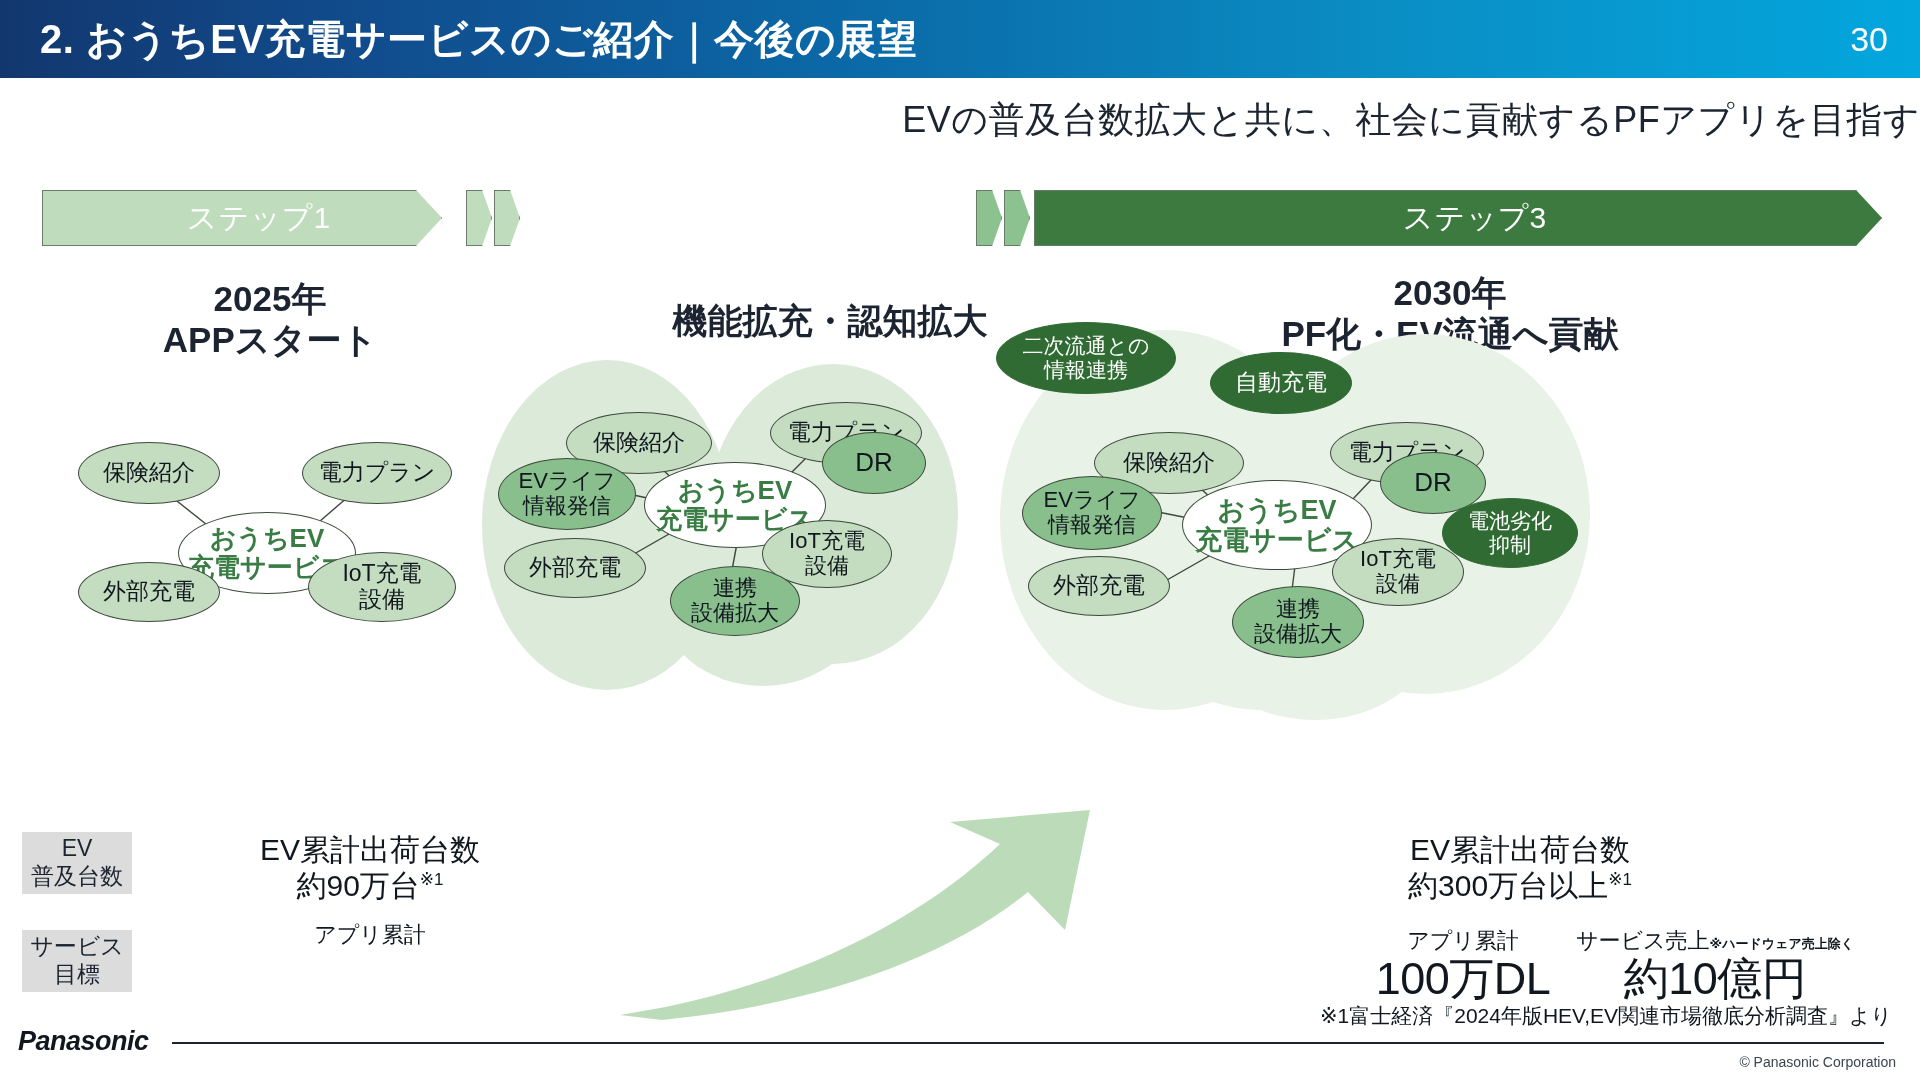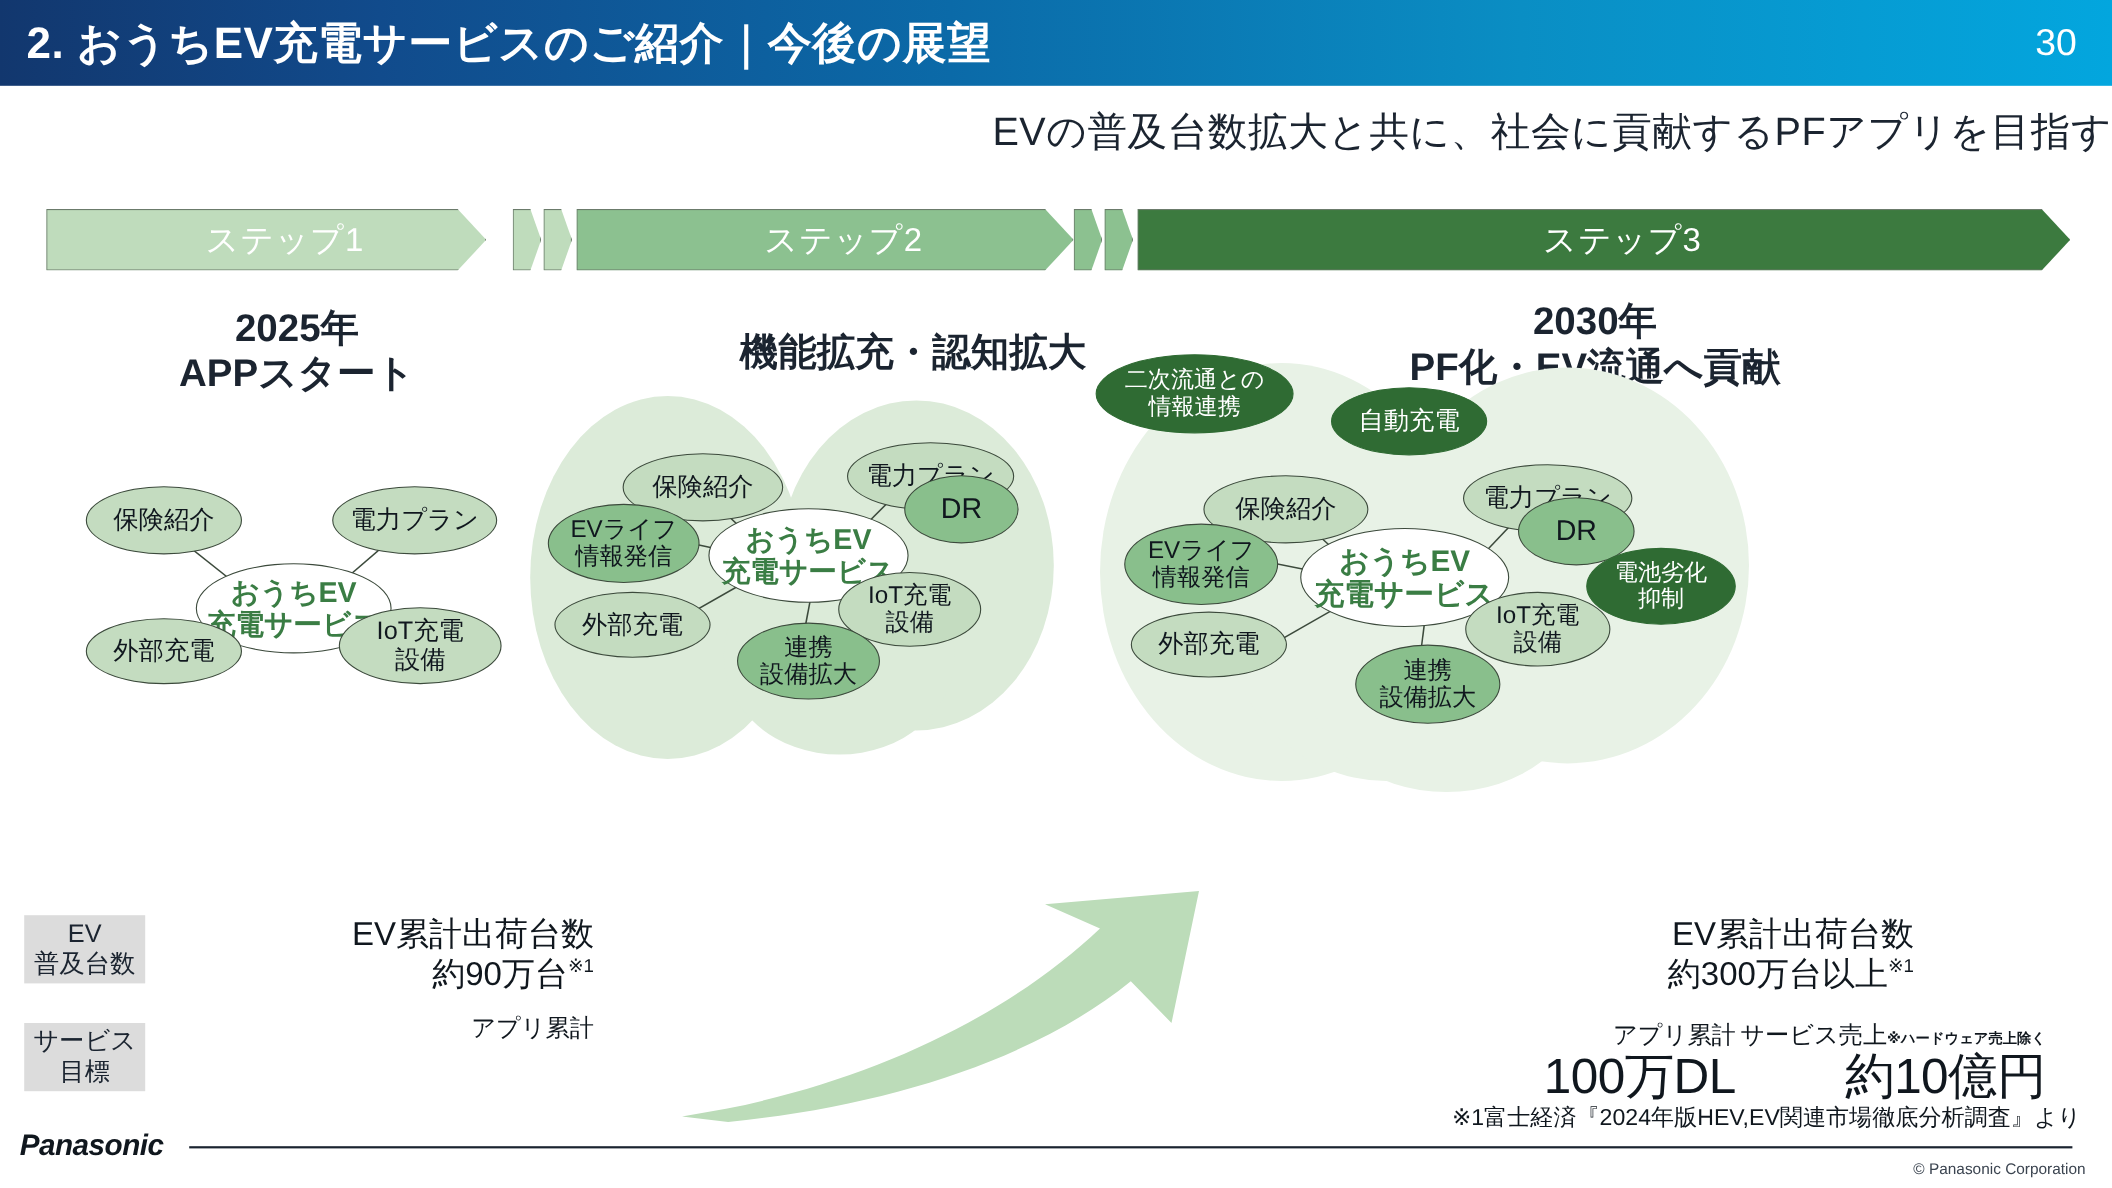--- a/index.html
+++ b/index.html
@@ -12,21 +12,21 @@
   #slide { position: relative; width: 1920px; height: 1080px; background: #fff; }
 
   
   .header {
     position: absolute; left: 0; top: 0; width: 1920px; height: 78px;
     background: linear-gradient(90deg, #12376e 0%, #114b8c 18%, #0b6aa8 45%, #0a8ec4 72%, #03a6de 100%);
     display: flex; align-items: center; justify-content: space-between;
   }
   .header-title {
     color: #ffffff; font-size: 40px; font-weight: bold;
-    letter-spacing: 0.5px; padding-left: 24px; white-space: nowrap;
+    letter-spacing: 0.5px; padding-left: 40px; white-space: nowrap;
   }
   .header-page { color: #ffffff; font-size: 34px; padding-right: 32px; font-weight: 400; }
 
   
   .subtitle {
     position: absolute; left: 0; top: 96px; width: 1920px;
     text-align: right; color: #1b2430; font-size: 36px; font-weight: 400;
     letter-spacing: 0.5px;
   }
 
@@ -93,21 +93,21 @@
   
   .tag {
     position: absolute; background: #dcdcdc; color: #1b2430;
     font-size: 23px; text-align: center; line-height: 1.2;
     display: flex; align-items: center; justify-content: center;
     width: 110px; height: 62px;
   }
   .tag-ev  { left: 22px; top: 832px; }
   .tag-svc { left: 22px; top: 930px; }
 
-  .metric { position: absolute; text-align: right; color: #10171e; }
+  .metric { position: absolute; text-align: center; color: #10171e; }
   .m-title { font-size: 30px; line-height: 1.2; }
   .m-big   { font-size: 45px; line-height: 1.1; letter-spacing: -0.5px; }
   .m-small { font-size: 22px; line-height: 1.2; }
   .sup { font-size: 17px; vertical-align: super; }
   .m-tiny { font-size: 13px; font-weight: bold; }
 
   .footnote {
     position: absolute; right: 28px; top: 1002px;
     font-size: 21px; color: #10171e; text-align: right;
   }
@@ -138,23 +138,20 @@
 
   <div class="subtitle">EVの普及台数拡大と共に、社会に貢献するPFアプリを目指す</div>
 
   <div class="steps">
     <div class="chev chev-a">
       <span>ステップ1</span>
     </div>
     <div class="tick tick-a1"></div>
     <div class="tick tick-a2"></div>
 
-    <div class="chev chev-b">
-      <span>ステップ2</span>
-    </div>
     <div class="tick tick-b1"></div>
     <div class="tick tick-b2"></div>
 
     <div class="chev chev-c">
       <span>ステップ3</span>
     </div>
   </div>
 
   <div class="col-head head1">
     <div>2025年</div>

